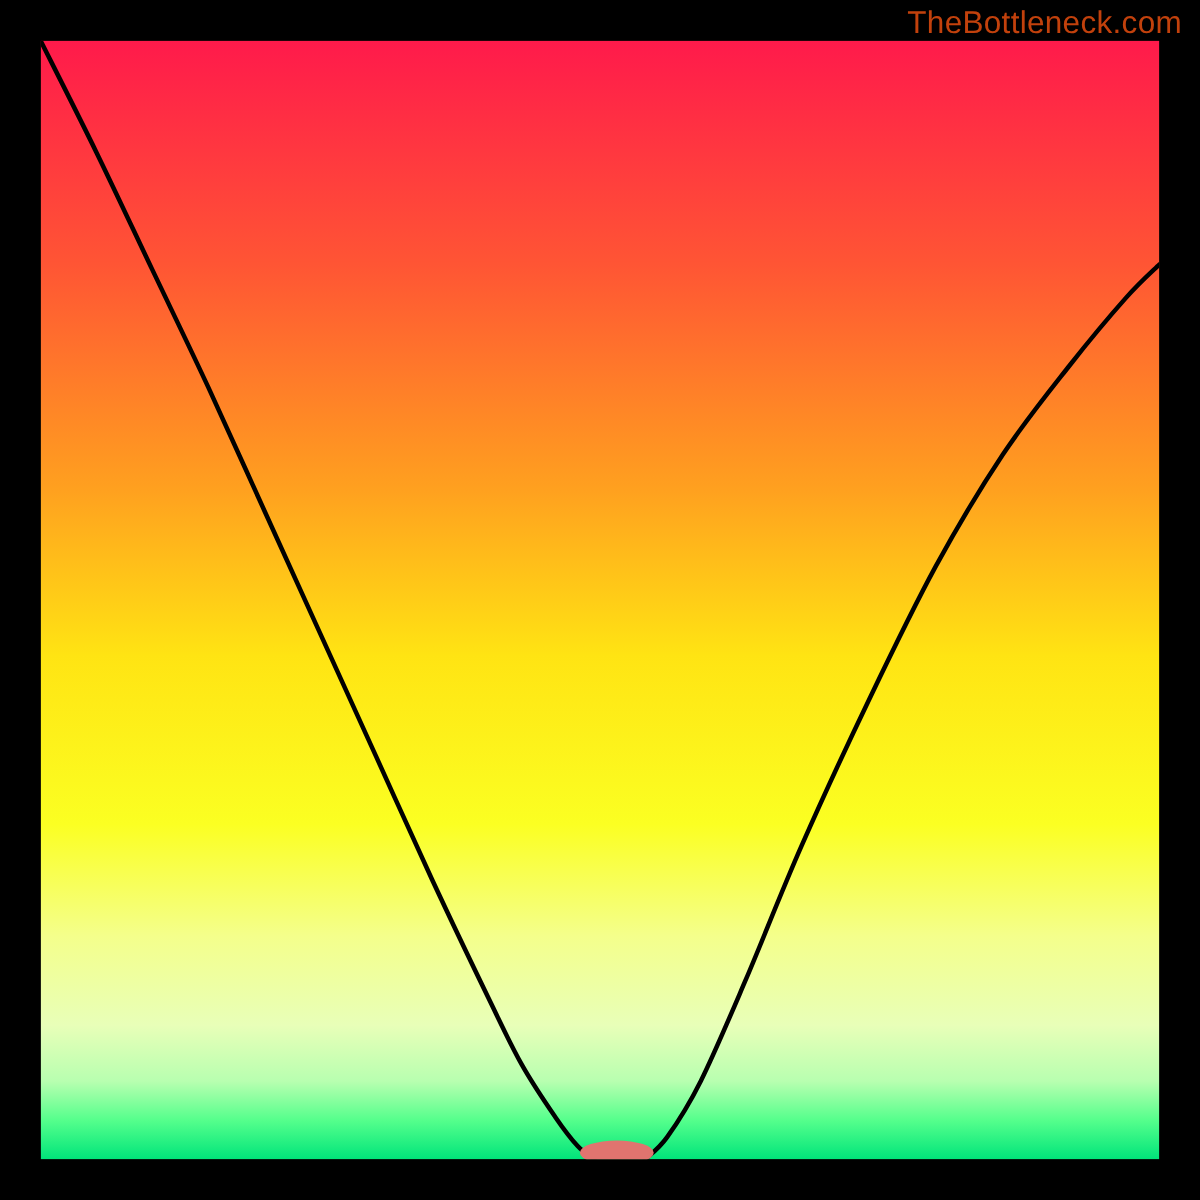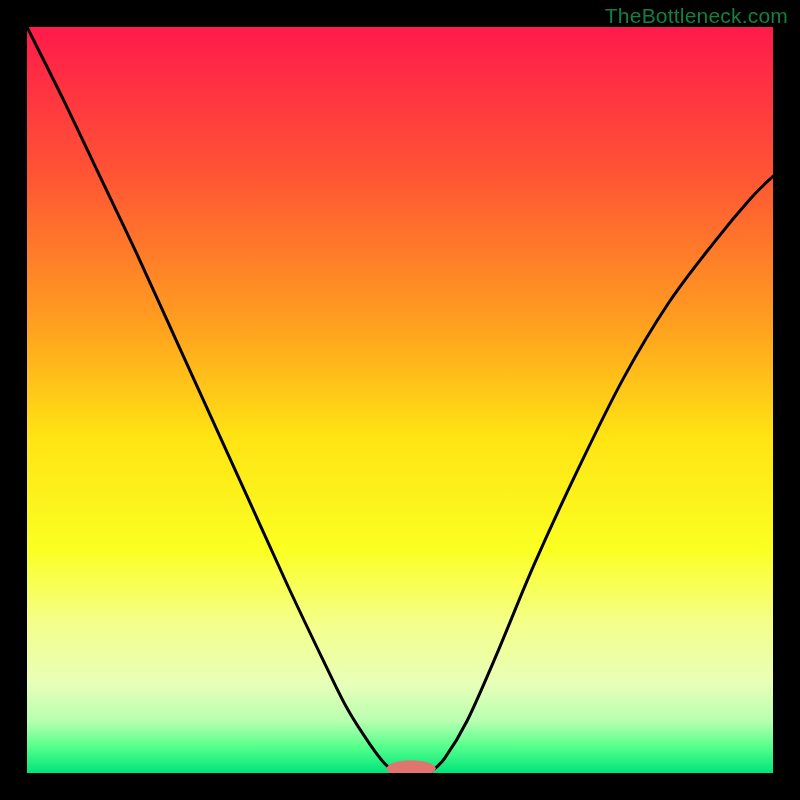--- a/index.html
+++ b/index.html
@@ -22,21 +22,21 @@
     left: 27px;
     top: 27px;
     width: 746px;
     height: 746px;
     overflow: hidden;
   }
   .watermark {
     position: absolute;
     top: 4px;
     right: 12px;
-    color: #15803d;
+    color: #c2410c;
     font-size: 21px;
     font-weight: 500;
     letter-spacing: 0.2px;
     z-index: 5;
   }
   svg { display: block; }
 </style>
 </head>
 <body>
 

